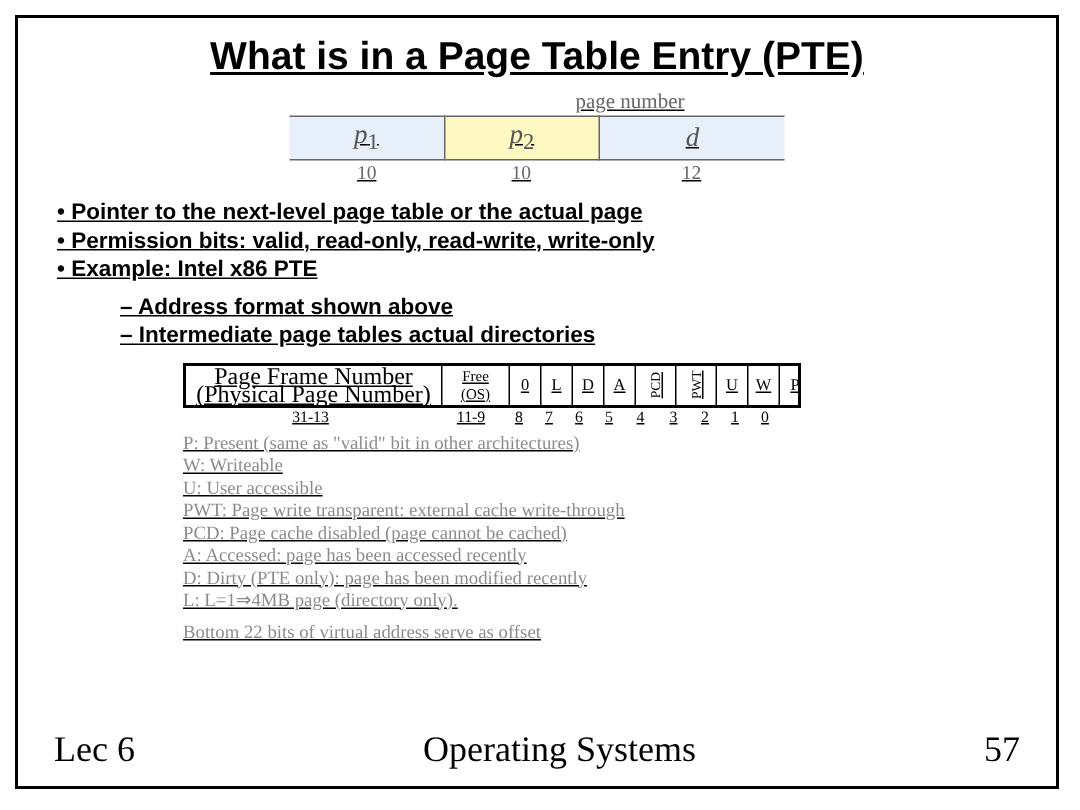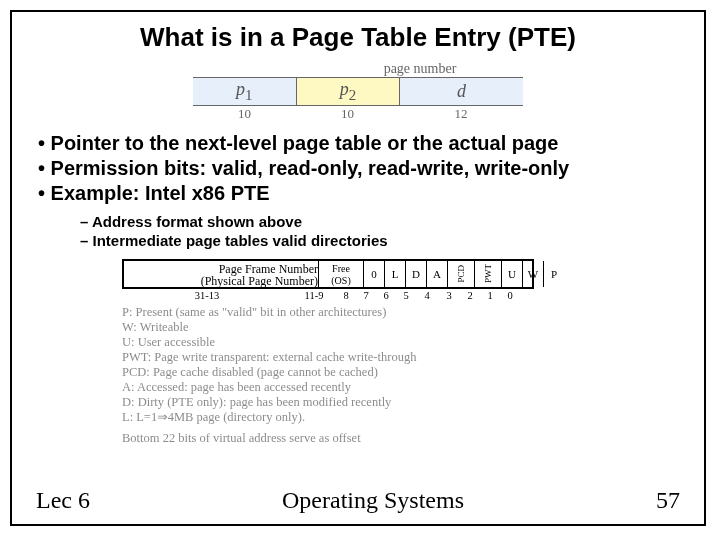--- a/index.html
+++ b/index.html
@@ -12,20 +12,21 @@
     color: #000;
     box-sizing: border-box;
   }
   .slide {
     border: 2px solid #000;
     width: 696px;
     height: 516px;
     margin: 10px;
     position: relative;
     box-sizing: border-box;
+    text-decoration: underline;
   }
   .title {
     font-size: 26px;
     font-weight: bold;
     text-align: center;
     margin-top: 10px;
   }
   .addrfmt {
     margin: 8px auto 0 auto;
     width: 330px;
@@ -60,21 +61,21 @@
     font-size: 13px;
     color: #666;
   }
   .addrfmt .widths div { text-align: center; }
   .addrfmt .widths div:nth-child(1){ width:103px;}
   .addrfmt .widths div:nth-child(2){ width:103px;}
   .addrfmt .widths div:nth-child(3){ width:124px;}
 
   .bullets {
     margin: 10px 0 0 26px;
-    font-size: 20px;
+    font-size: 15px;
     font-weight: bold;
   }
   .bullets .b { margin: 2px 0; }
   .bullets .b::before { content: "•  "; }
 
   .sub {
     margin: 8px 0 0 68px;
     font-size: 15px;
     font-weight: bold;
   }
@@ -88,25 +89,24 @@
   }
   .pte .box {
     display: flex;
     border: 2px solid #000;
     height: 30px;
     box-sizing: border-box;
   }
   .pte .pfn {
     flex: 0 0 170px;
     border-right: 1.6px solid #000;
-    text-align: right;
-    font-size: 12px;
+    text-align: center;
+    font-size: 16px;
     line-height: 12px;
     padding-top: 2px;
-    margin-left: 24px;
   }
   .pte .free {
     flex: 0 0 44px;
     border-right: 1.6px solid #000;
     text-align: center;
     font-size: 10px;
     line-height: 12px;
     padding-top: 2px;
   }
   .pte .bit {
@@ -180,21 +180,21 @@
   </div>
 
   <div class="bullets">
     <div class="b">Pointer to the next-level page table or the actual page</div>
     <div class="b">Permission bits: valid, read-only, read-write, write-only</div>
     <div class="b">Example: Intel x86 PTE</div>
   </div>
 
   <div class="sub">
     <div class="s">Address format shown above</div>
-    <div class="s">Intermediate page tables valid directories</div>
+    <div class="s">Intermediate page tables actual directories</div>
   </div>
 
   <div class="pte">
     <div class="box">
       <div class="pfn">
         <span>Page Frame Number</span><br><span>(Physical Page Number)</span>
       </div>
       <div class="free">
         <span>Free</span><br><span>(OS)</span>
       </div>

